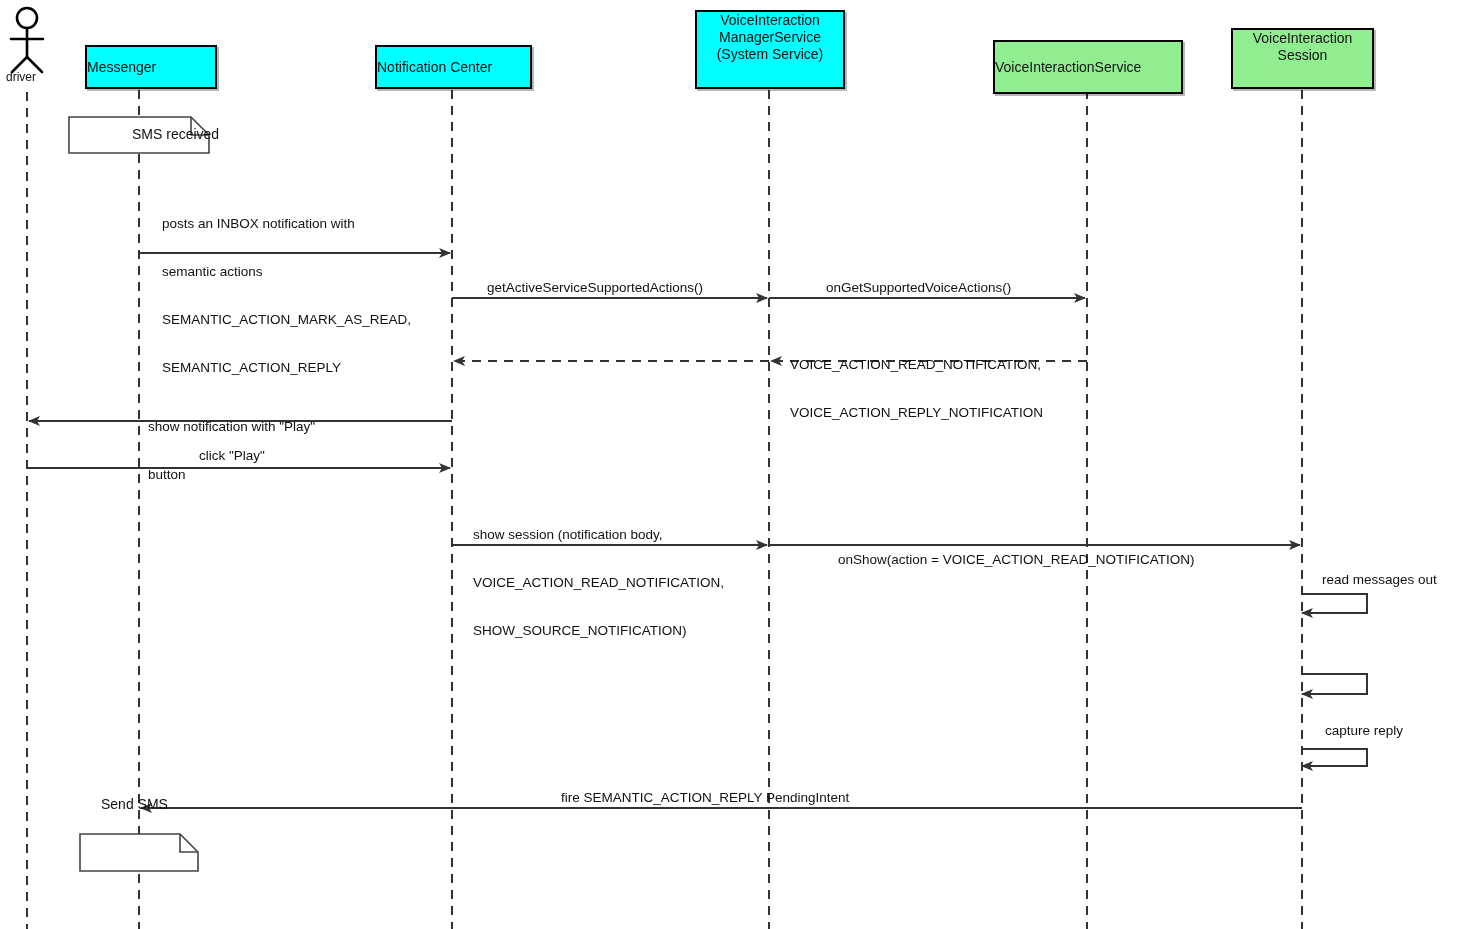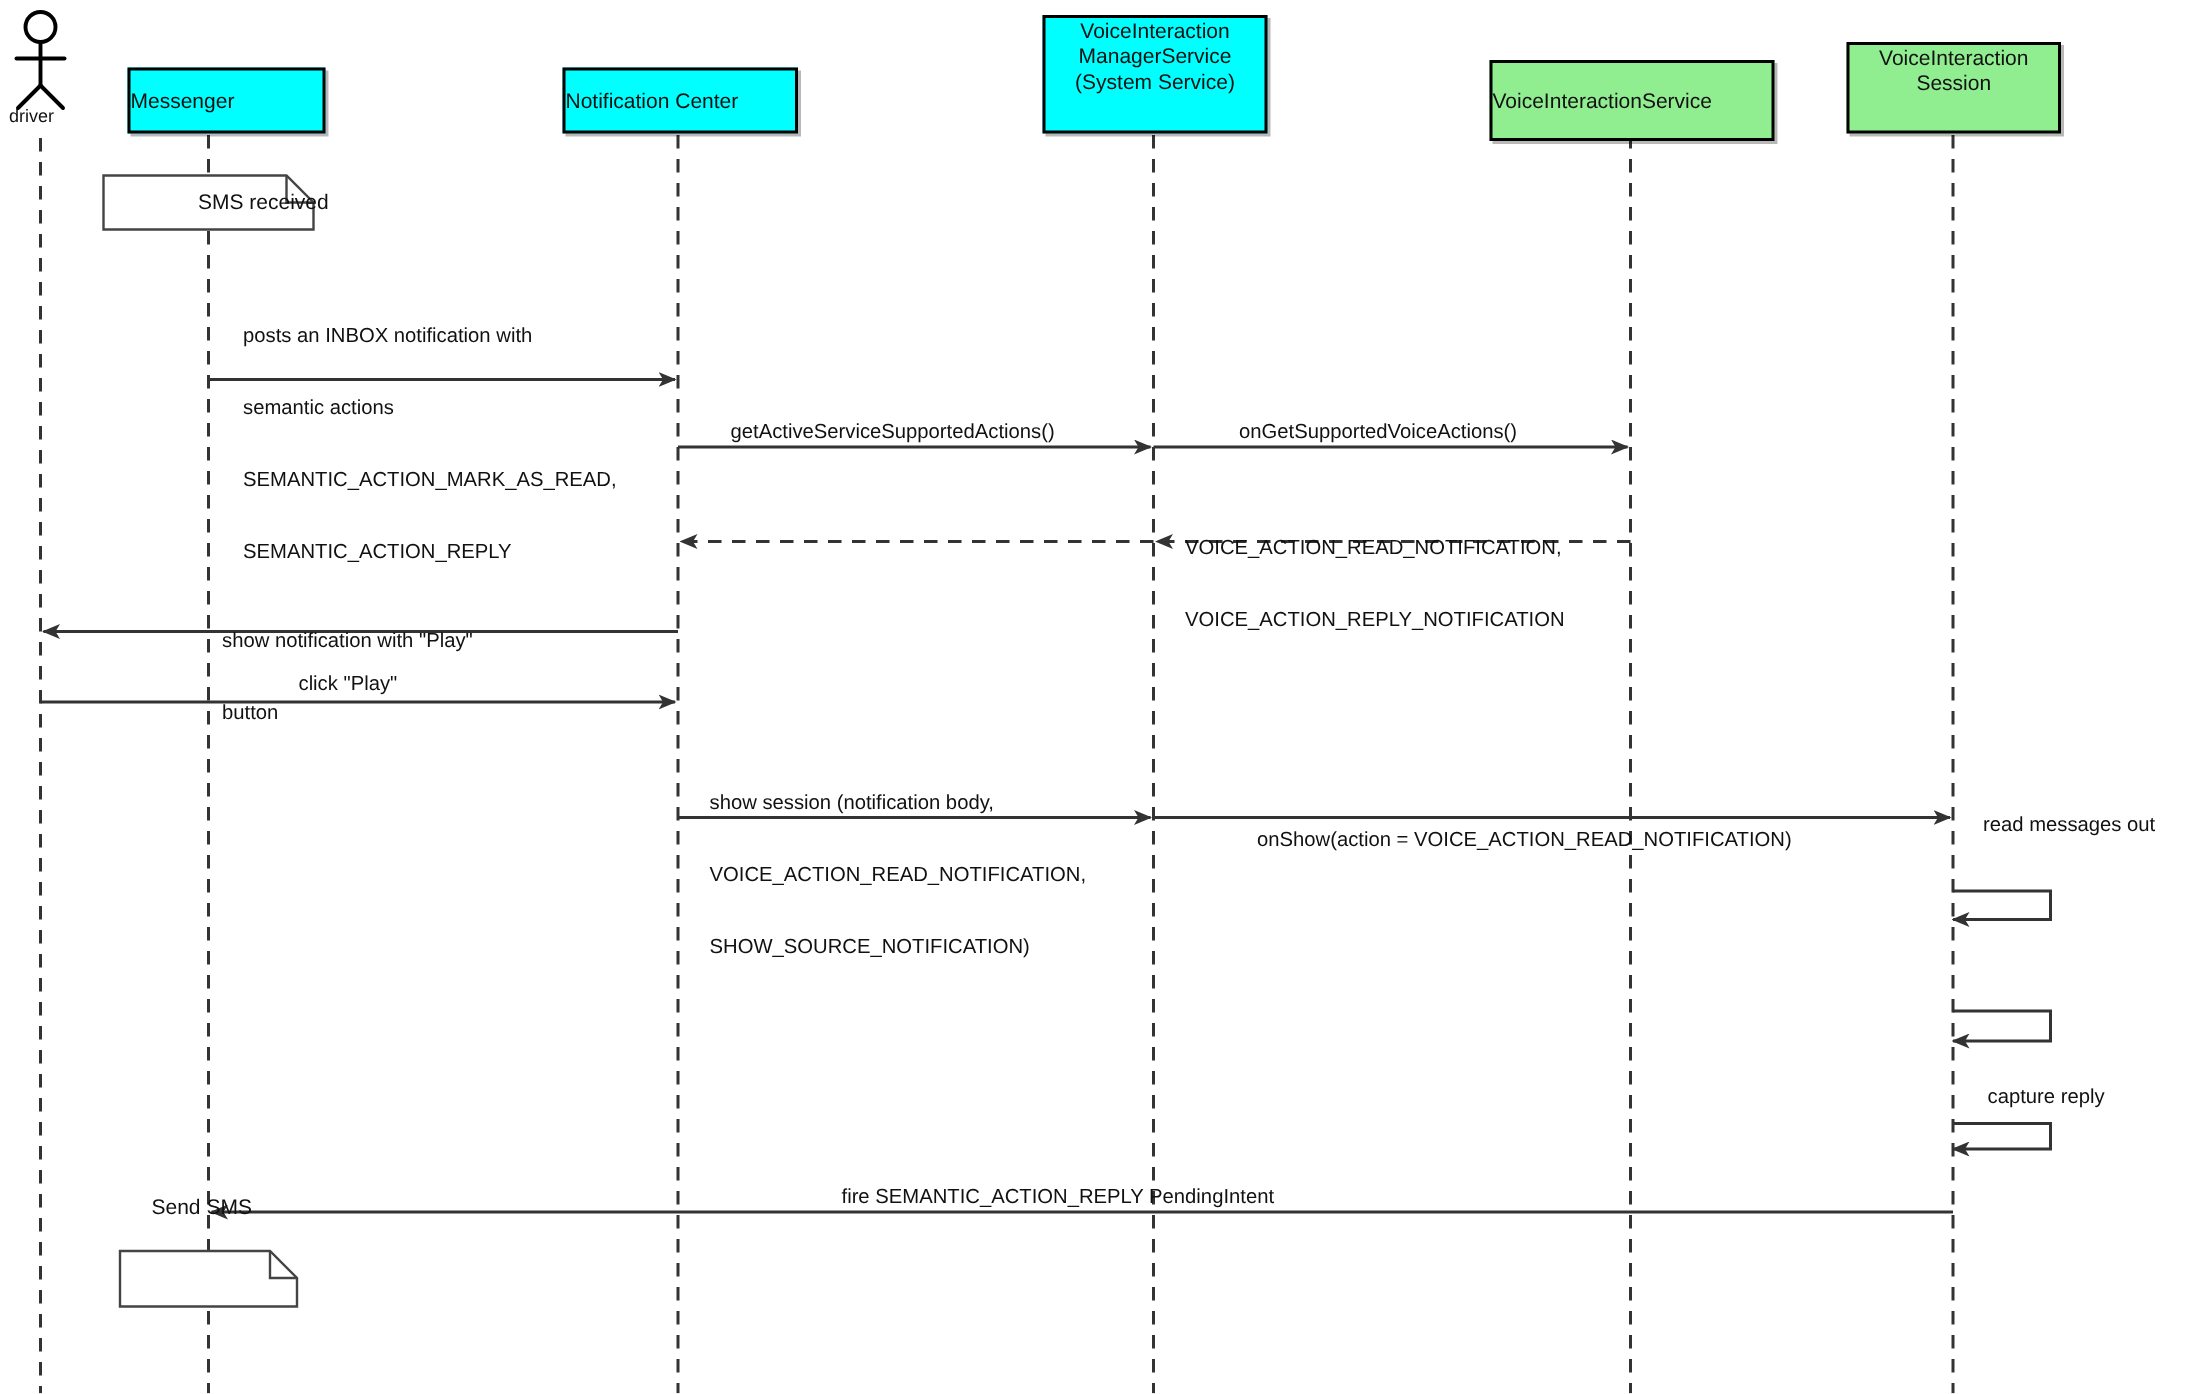--- a/index.html
+++ b/index.html
@@ -145,18 +145,18 @@
   <div class="lbl" style="left:473px;top:495px;">
     <div>show session (notification body,</div>
     <div>VOICE_ACTION_READ_NOTIFICATION,</div>
     <div>SHOW_SOURCE_NOTIFICATION)</div>
   </div>
 
   <div class="lbl" style="left:838px;top:552px;">onShow(action = VOICE_ACTION_READ_NOTIFICATION)</div>
 
   <div class="lbl" style="left:561px;top:790px;">fire SEMANTIC_ACTION_REPLY PendingIntent</div>
 
-  <div class="lbl" style="left:1322px;top:542px;">read messages out</div>
+  <div class="lbl" style="left:1322px;top:572px;">read messages out</div>
 
 
   <div class="lbl" style="left:1325px;top:723px;">capture reply</div>
 
 </div>
 
 </body></html>

